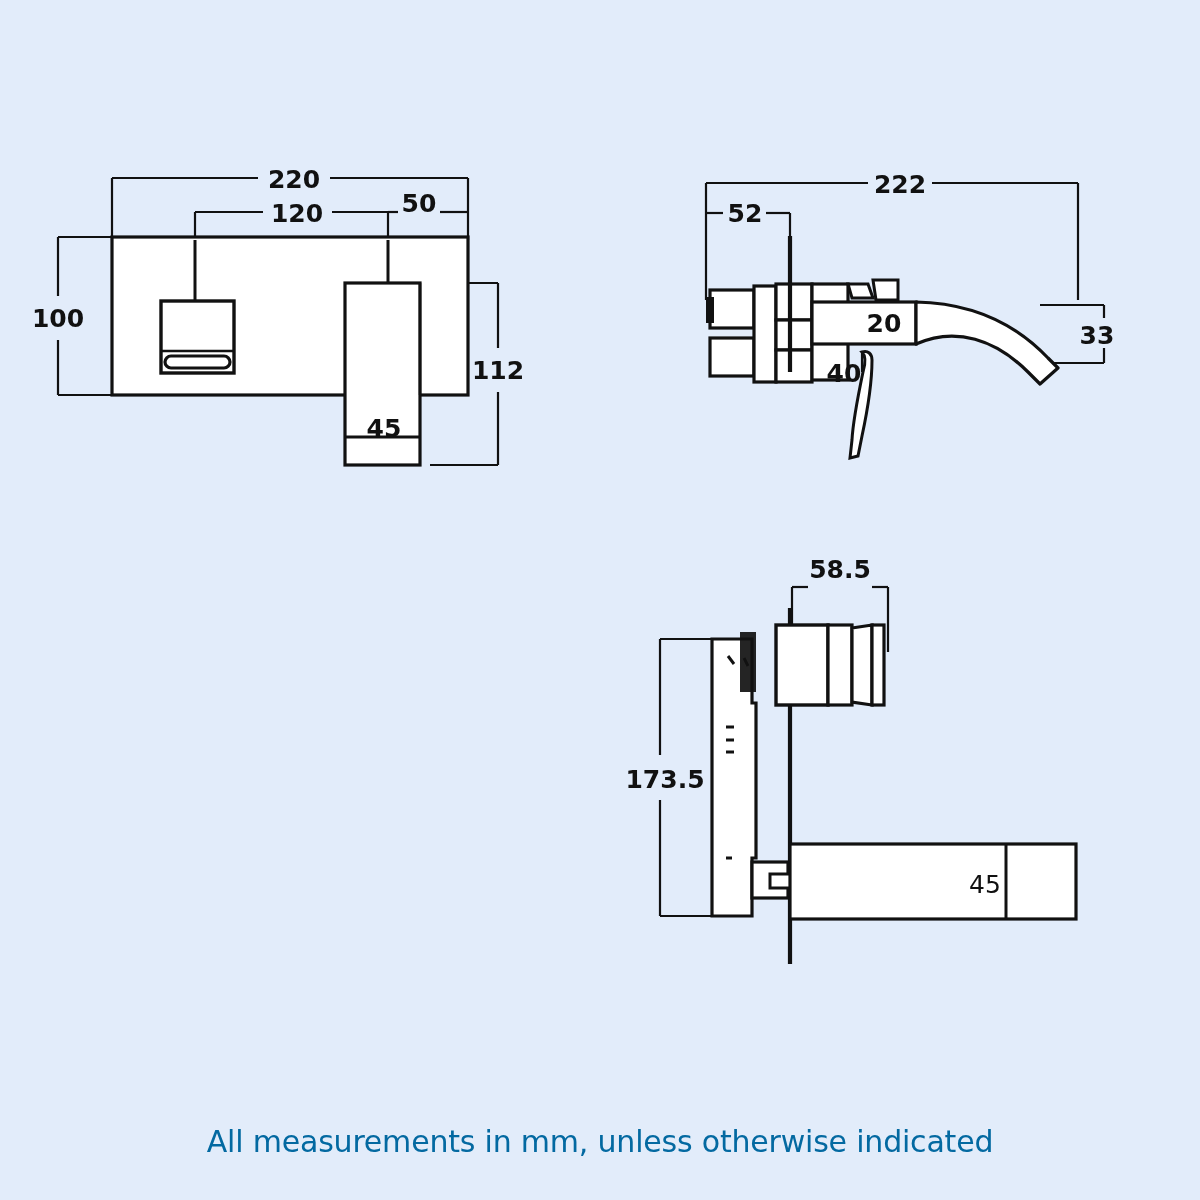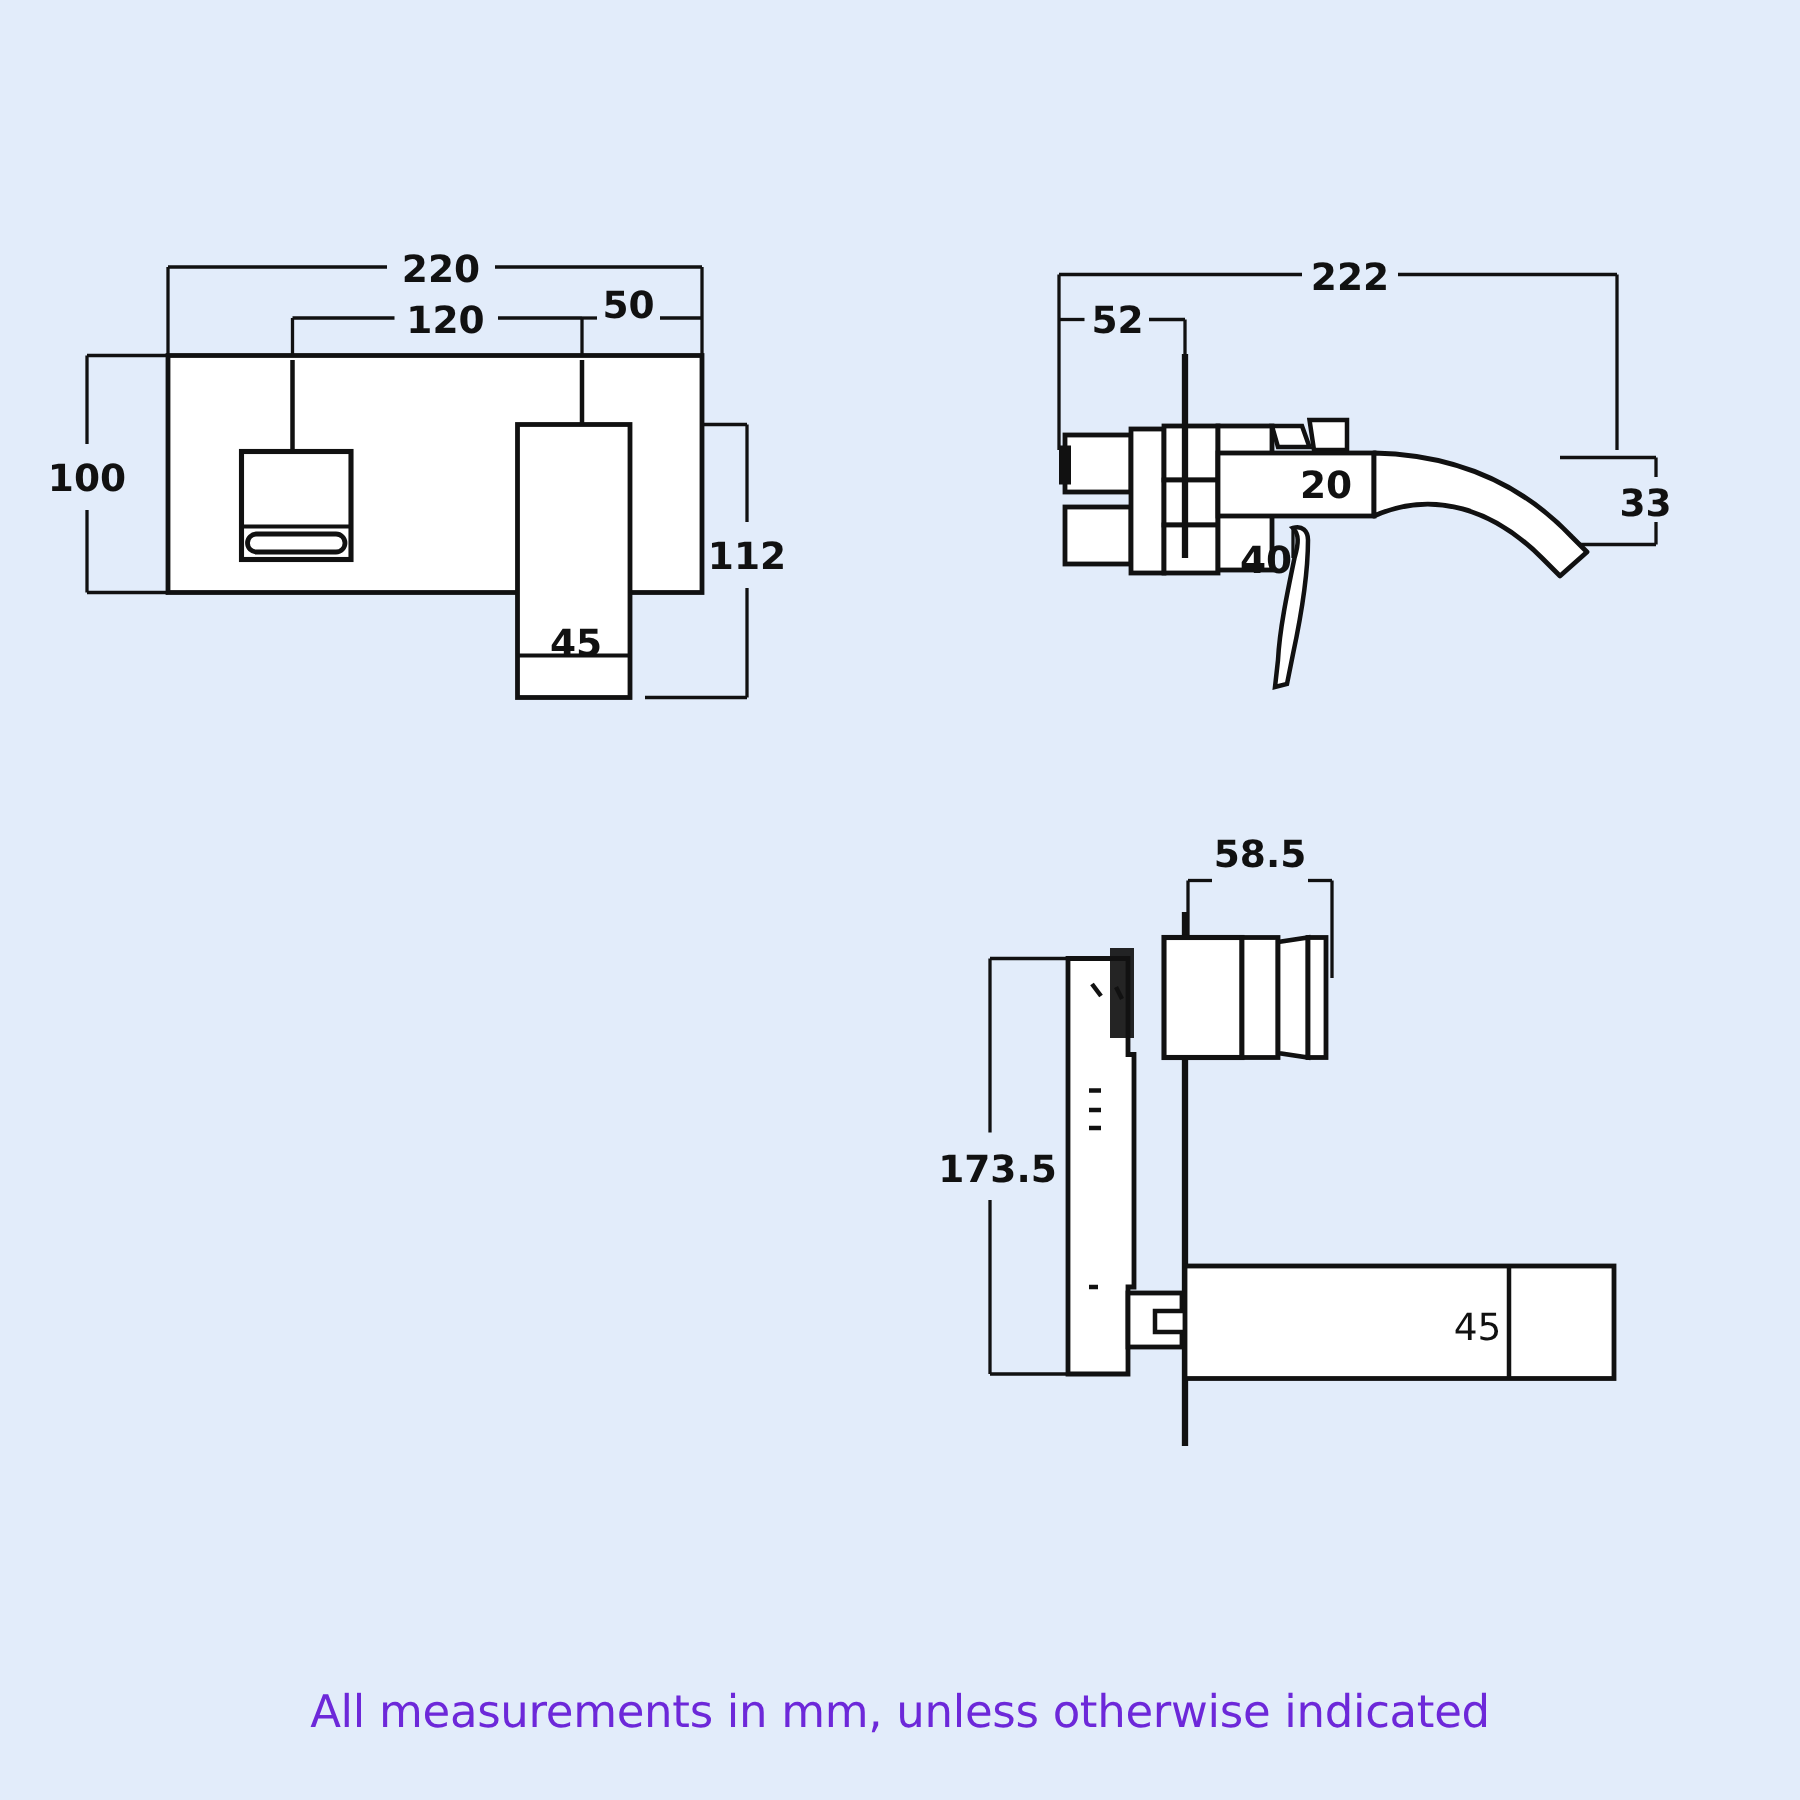--- a/index.html
+++ b/index.html
@@ -29,21 +29,21 @@
   }
   .caption {
     position: absolute;
     left: 0;
     top: 1124px;
     width: 1200px;
     text-align: center;
     font-size: 30px;
     font-weight: 400;
     letter-spacing: -0.2px;
-    color: #6d28d9;
+    color: #0369a1;
     font-family: "DejaVu Sans", sans-serif;
   }
   
   .dim-label {
     font-family: "DejaVu Sans", sans-serif;
     font-weight: bold;
     font-size: 25px;
     fill: #111111;
   }
   .dim-label-light {

